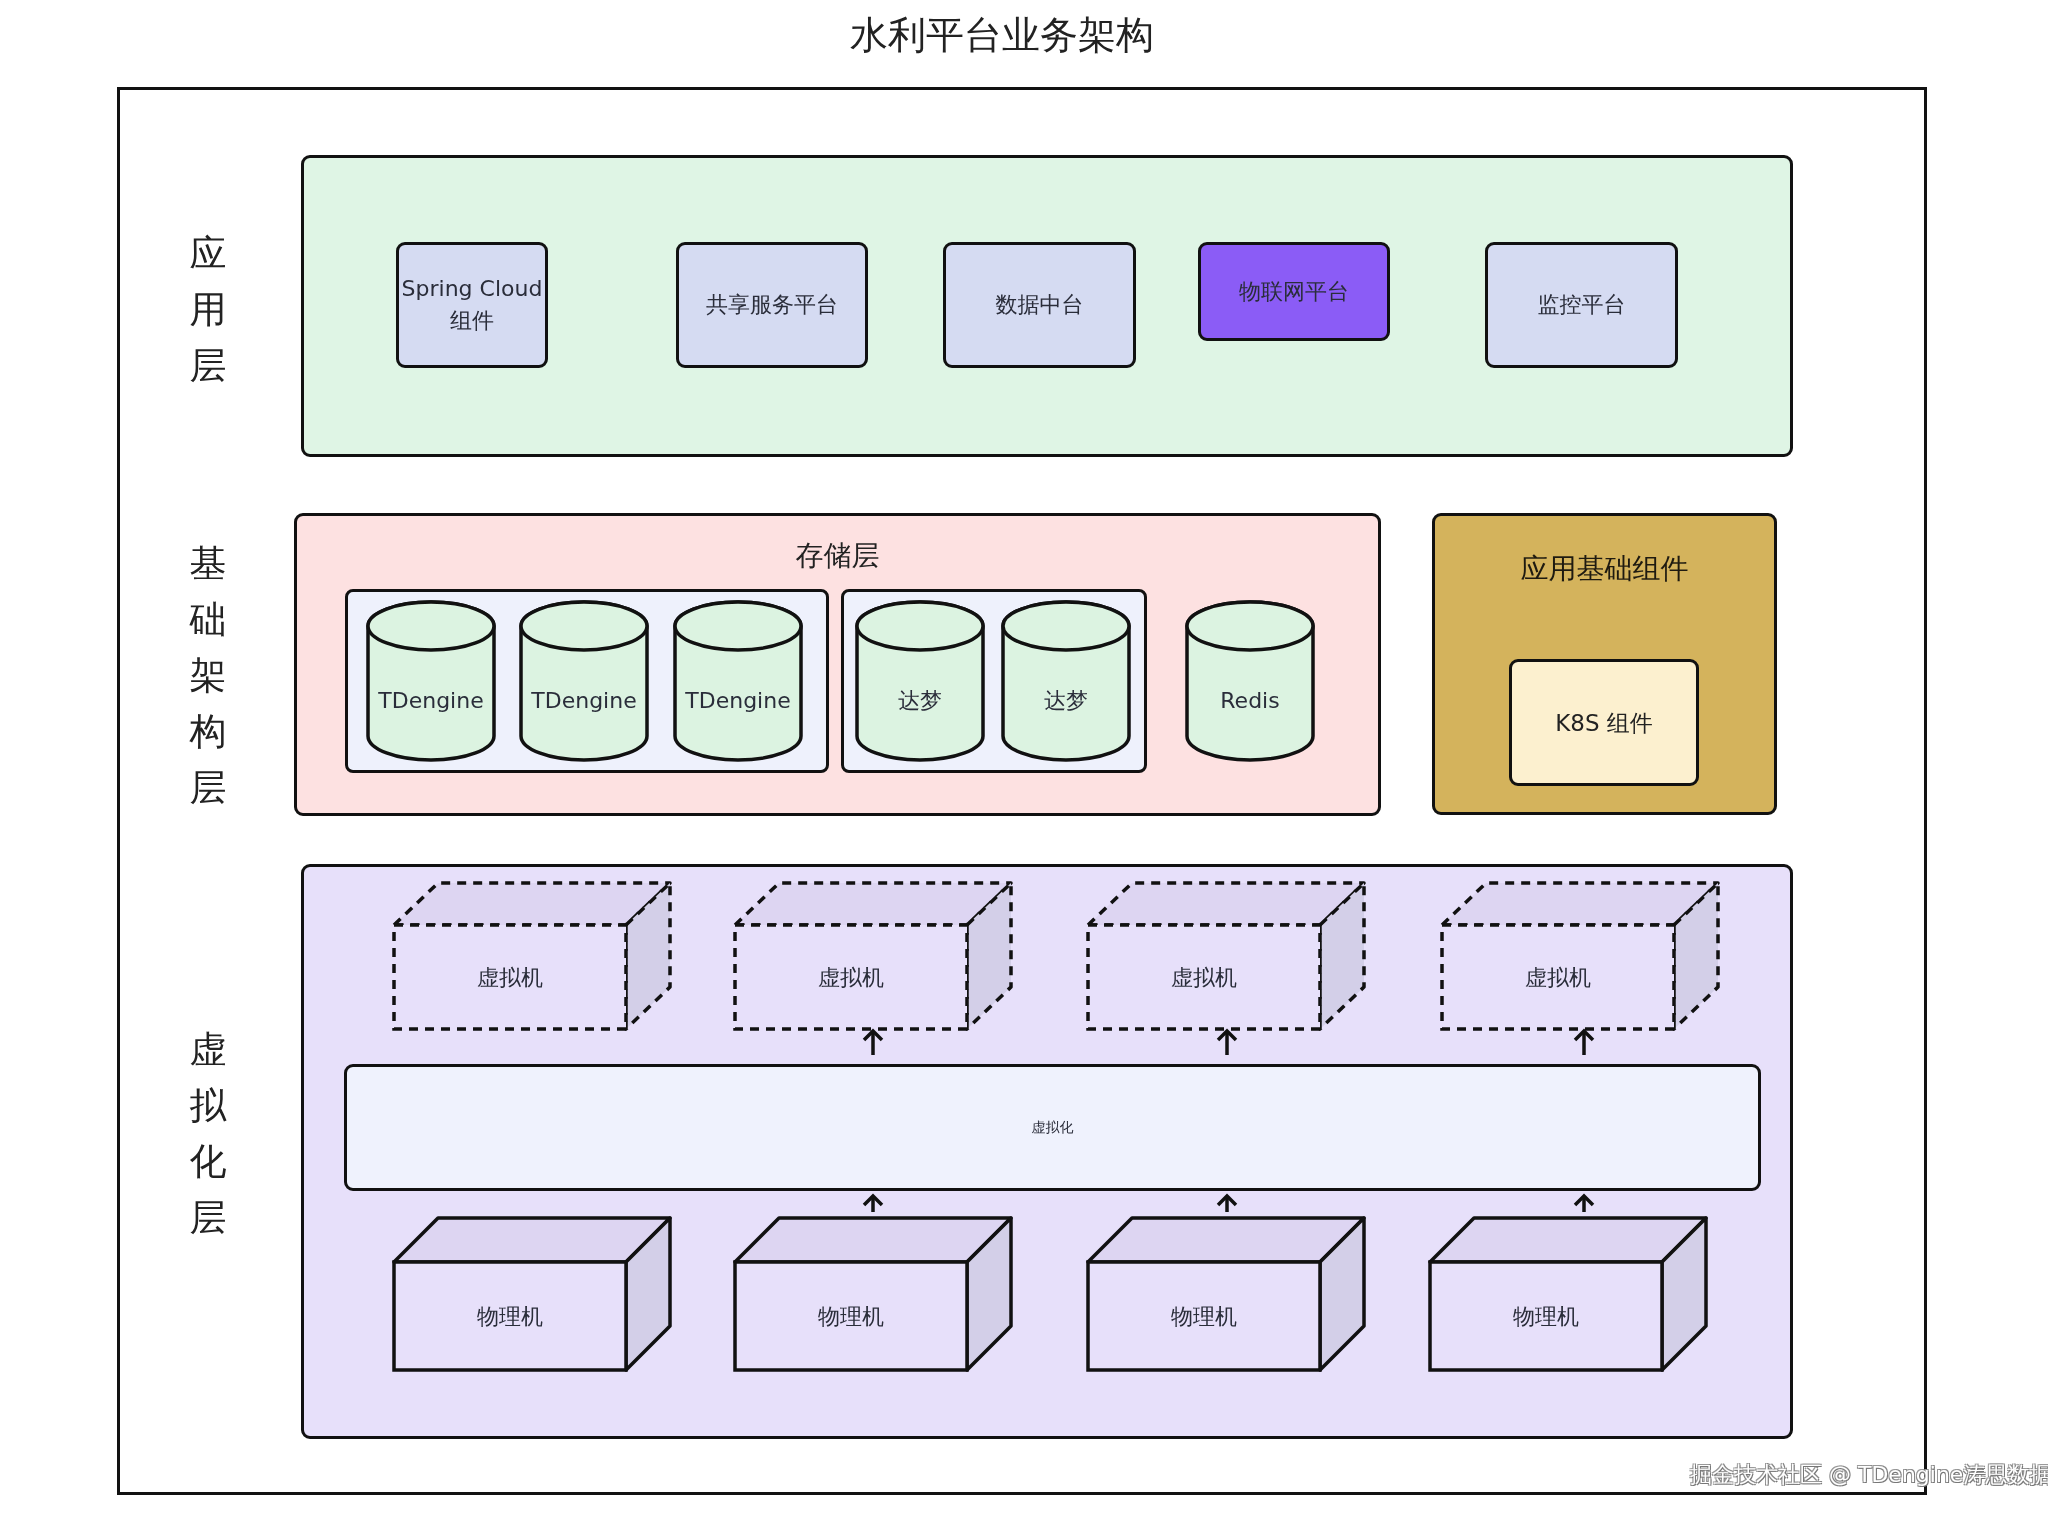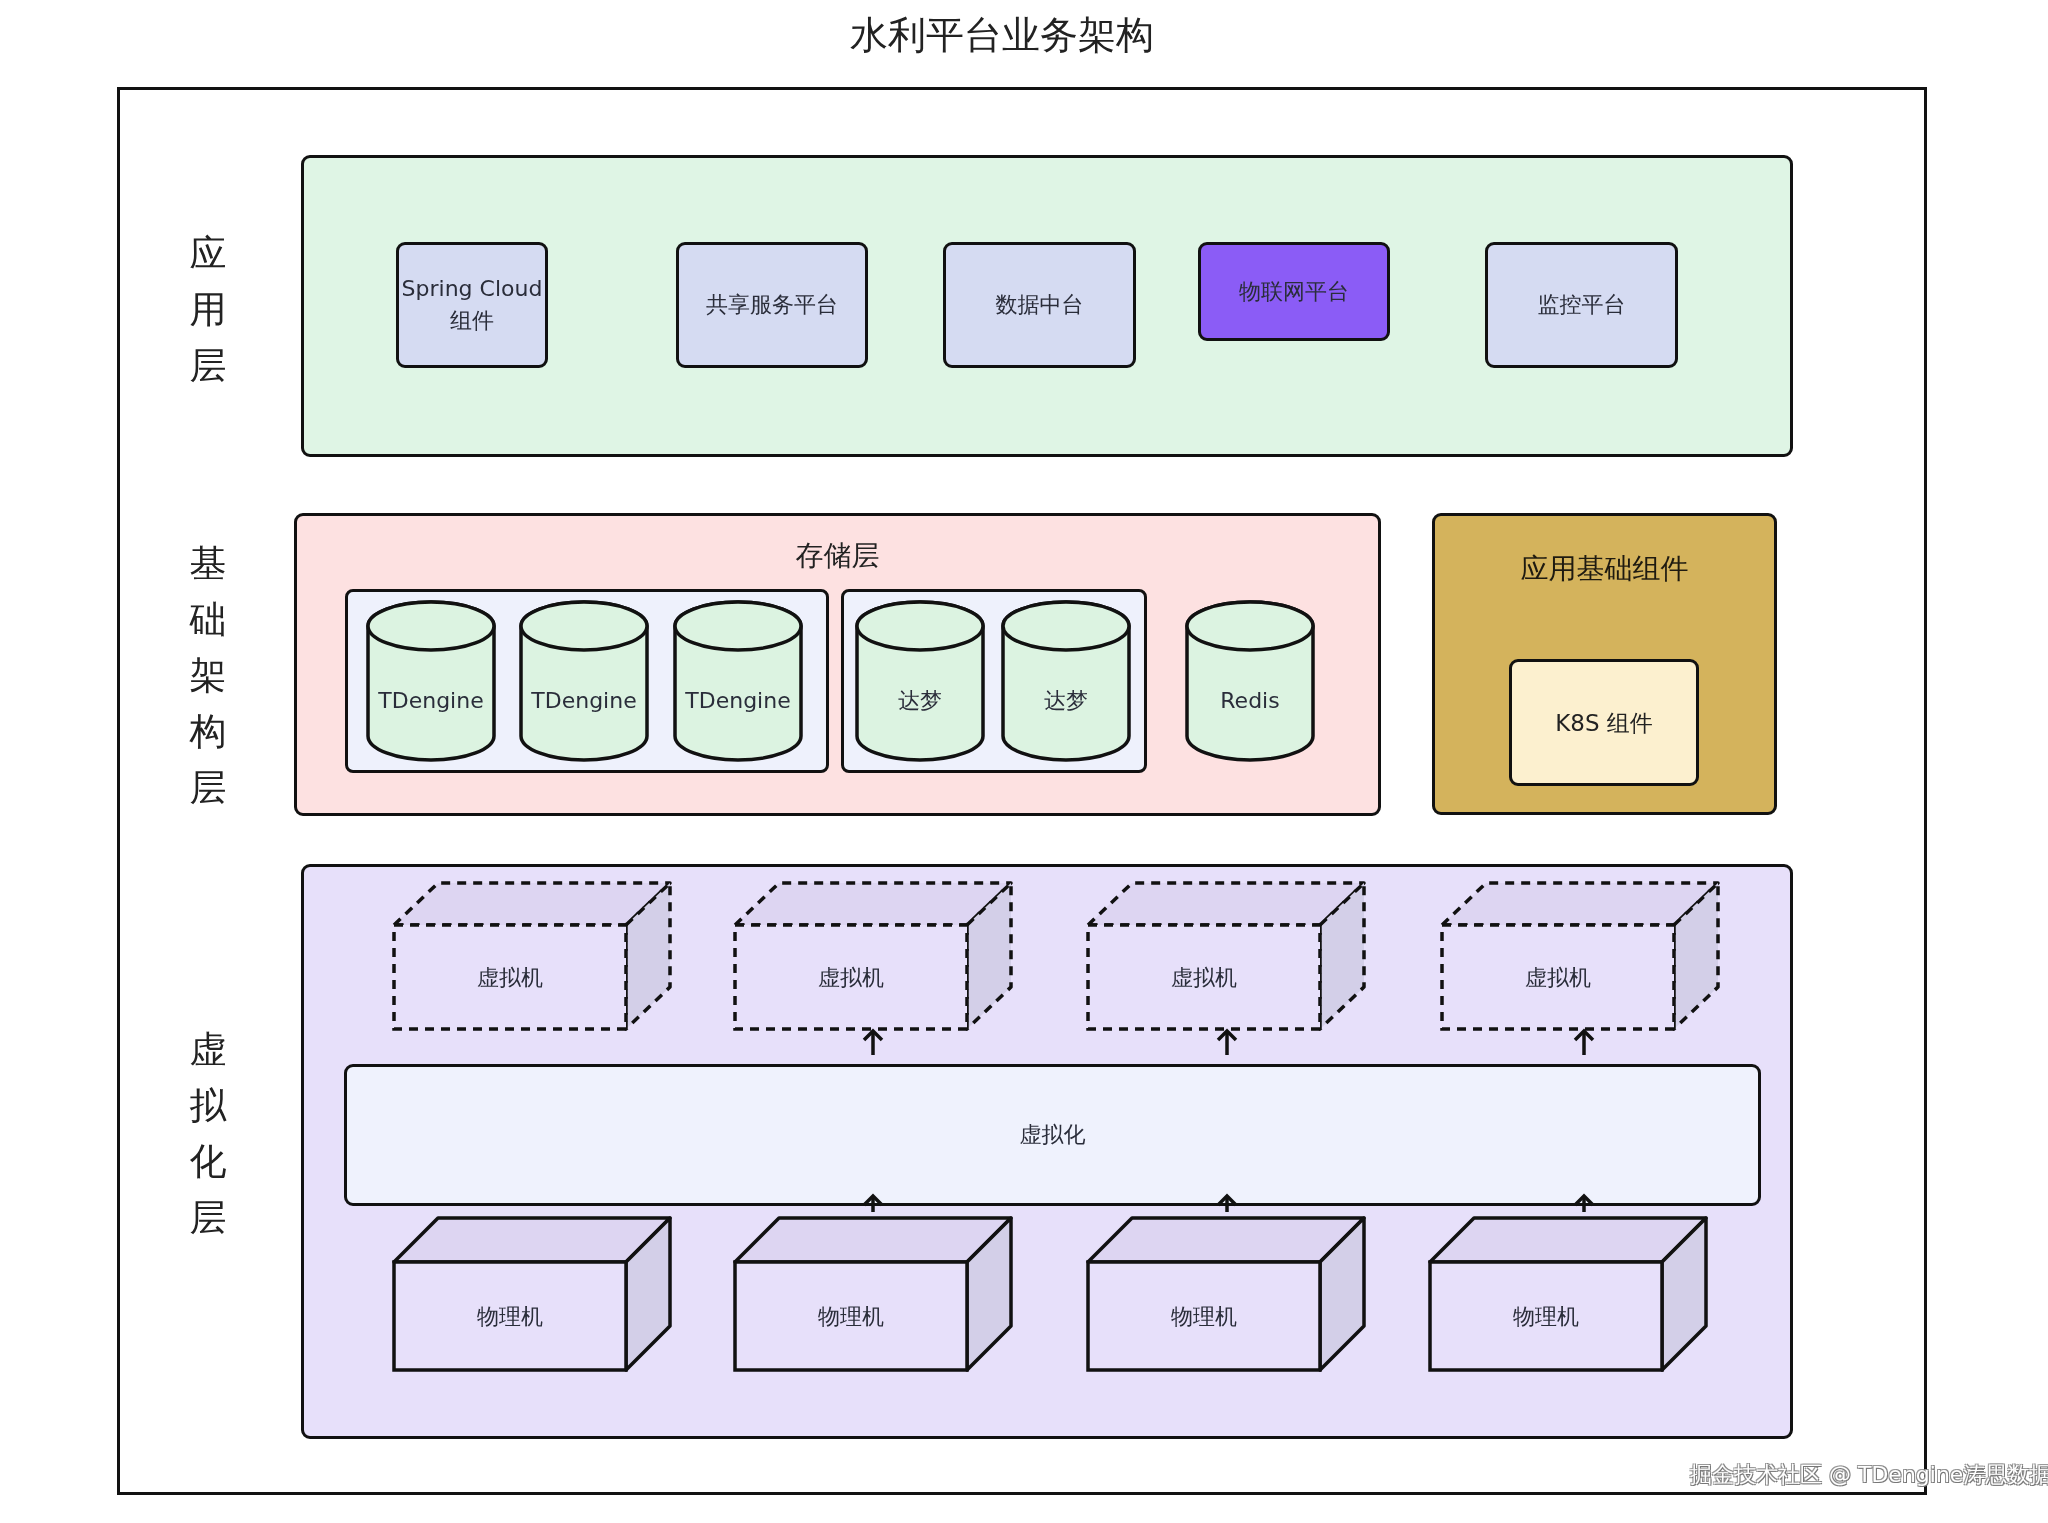--- a/index.html
+++ b/index.html
@@ -69,21 +69,21 @@
 <div class="abs panel" id="group-tdengine" style="left: 345px; top: 589px; width: 484px; height: 184px; border-radius: 8px; background: rgb(238, 241, 252);"></div>
 <div class="abs panel" id="group-dm" style="left: 841px; top: 589px; width: 306px; height: 184px; border-radius: 8px; background: rgb(238, 241, 252);"></div>
 
 <div class="abs panel" id="components-panel" style="left: 1432px; top: 513px; width: 345px; height: 302px; background: rgb(212, 179, 92);"></div>
 <div class="abs panel-title" style="left:1432px; top:550px; width:345px; color:#1e1a10;">应用基础组件</div>
 <div class="abs card" id="k8s-card" style="left: 1509px; top: 617px; width: 190px; height: 127px; font-size: 23px; color: rgb(34, 34, 34); background: rgb(252, 240, 207); margin-top: 42px;">
   <span class="inner">K8S 组件</span>
 </div>
 
 <div class="abs panel" id="virt-panel" style="left: 301px; top: 864px; width: 1492px; height: 575px; background: rgb(231, 224, 250);"></div>
-<div class="abs panel" id="virt-bar" style="left: 344px; top: 1064px; width: 1417px; height: 142px; display: flex; align-items: center; justify-content: center; font-size: 22px; color: rgb(42, 45, 58); background: rgb(239, 242, 253);">
+<div class="abs panel" id="virt-bar" style="left: 344px; top: 1064px; width: 1417px; height: 127px; display: flex; align-items: center; justify-content: center; font-size: 14px; color: rgb(42, 45, 58); background: rgb(239, 242, 253);">
   <span>虚拟化</span>
 </div>
 
 <svg id="diagram-svg" viewBox="0 0 2048 1523">
   <g id="cylinders">
       <g>
         <path d="M368,626 L368,736 A63,24 0 0 0 494,736 L494,626 A63,24 0 0 0 368,626 Z" fill="#dcf3e1" stroke="#111111" stroke-width="3.5"></path>
         <ellipse cx="431" cy="626" rx="63" ry="24" fill="#dcf3e1" stroke="#111111" stroke-width="3.5"></ellipse>
         <text x="431" y="708" text-anchor="middle" font-size="22">TDengine</text>
       </g>

